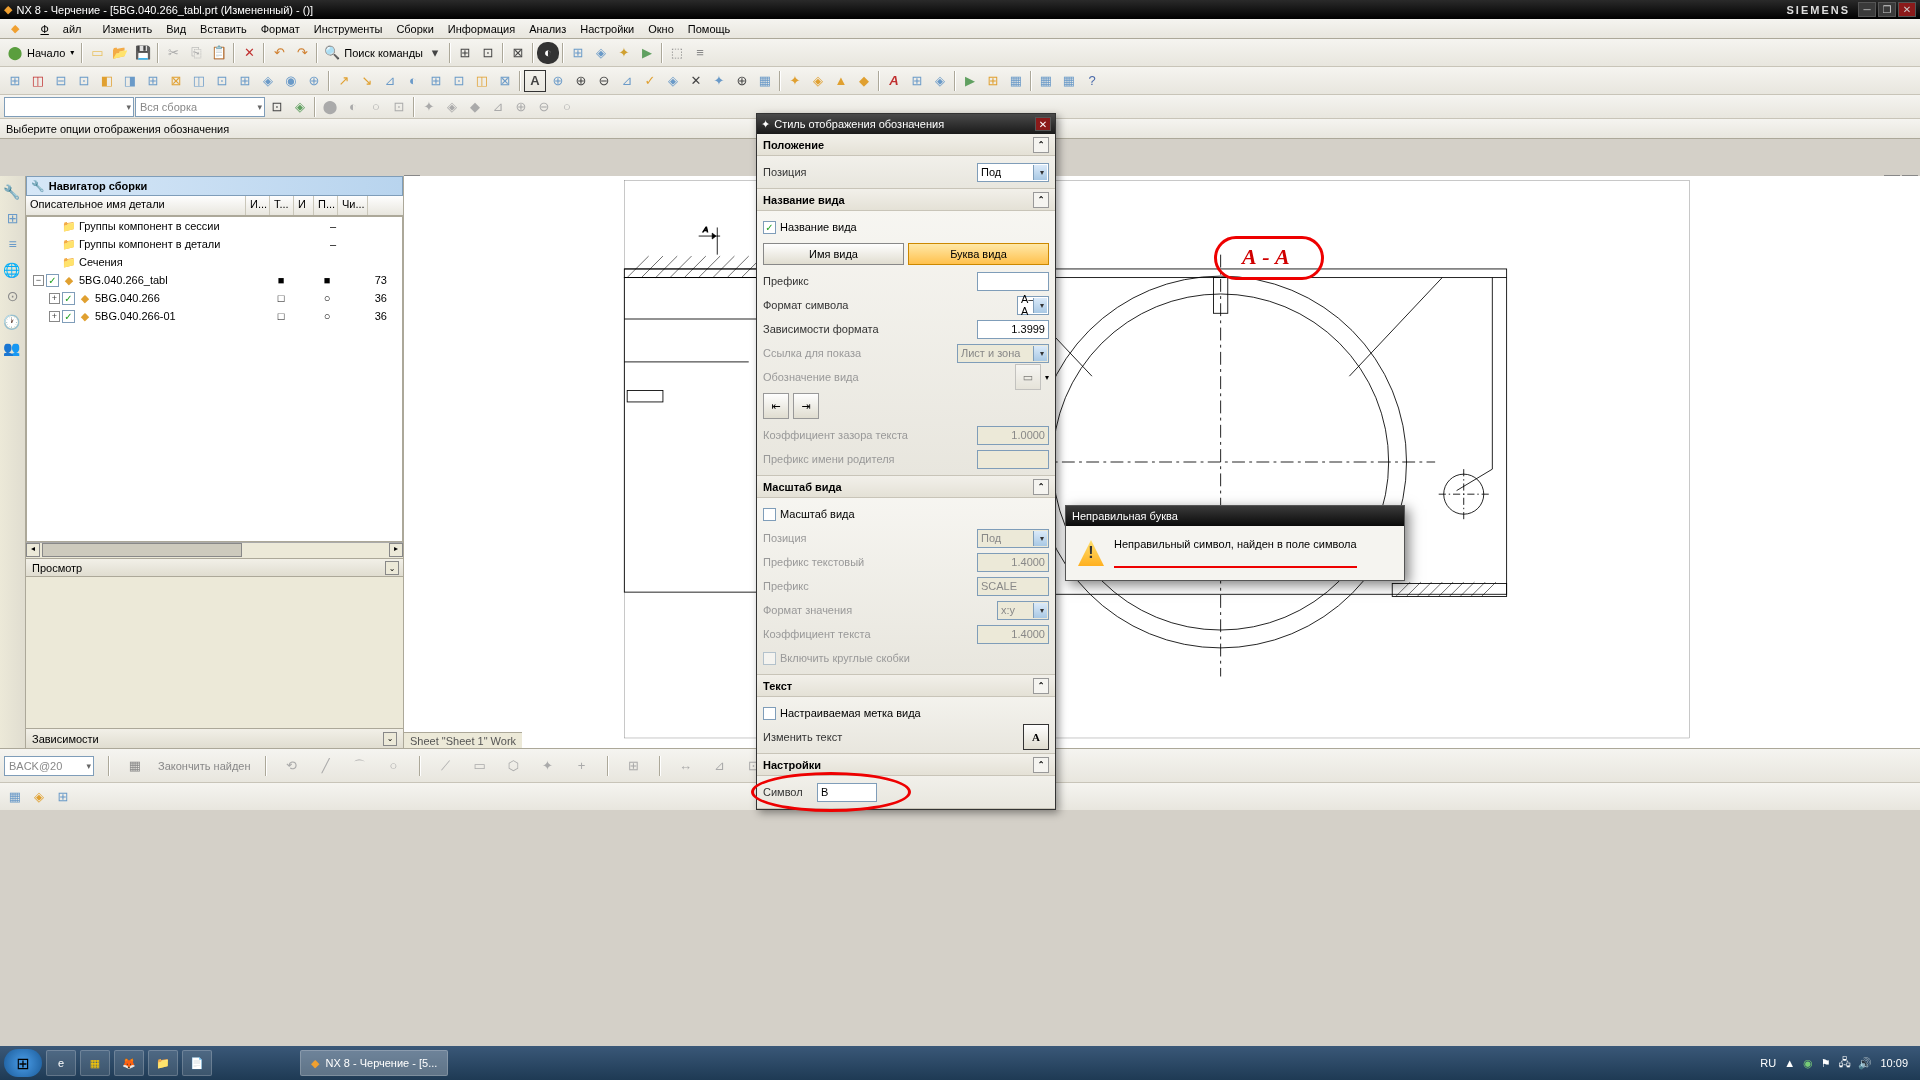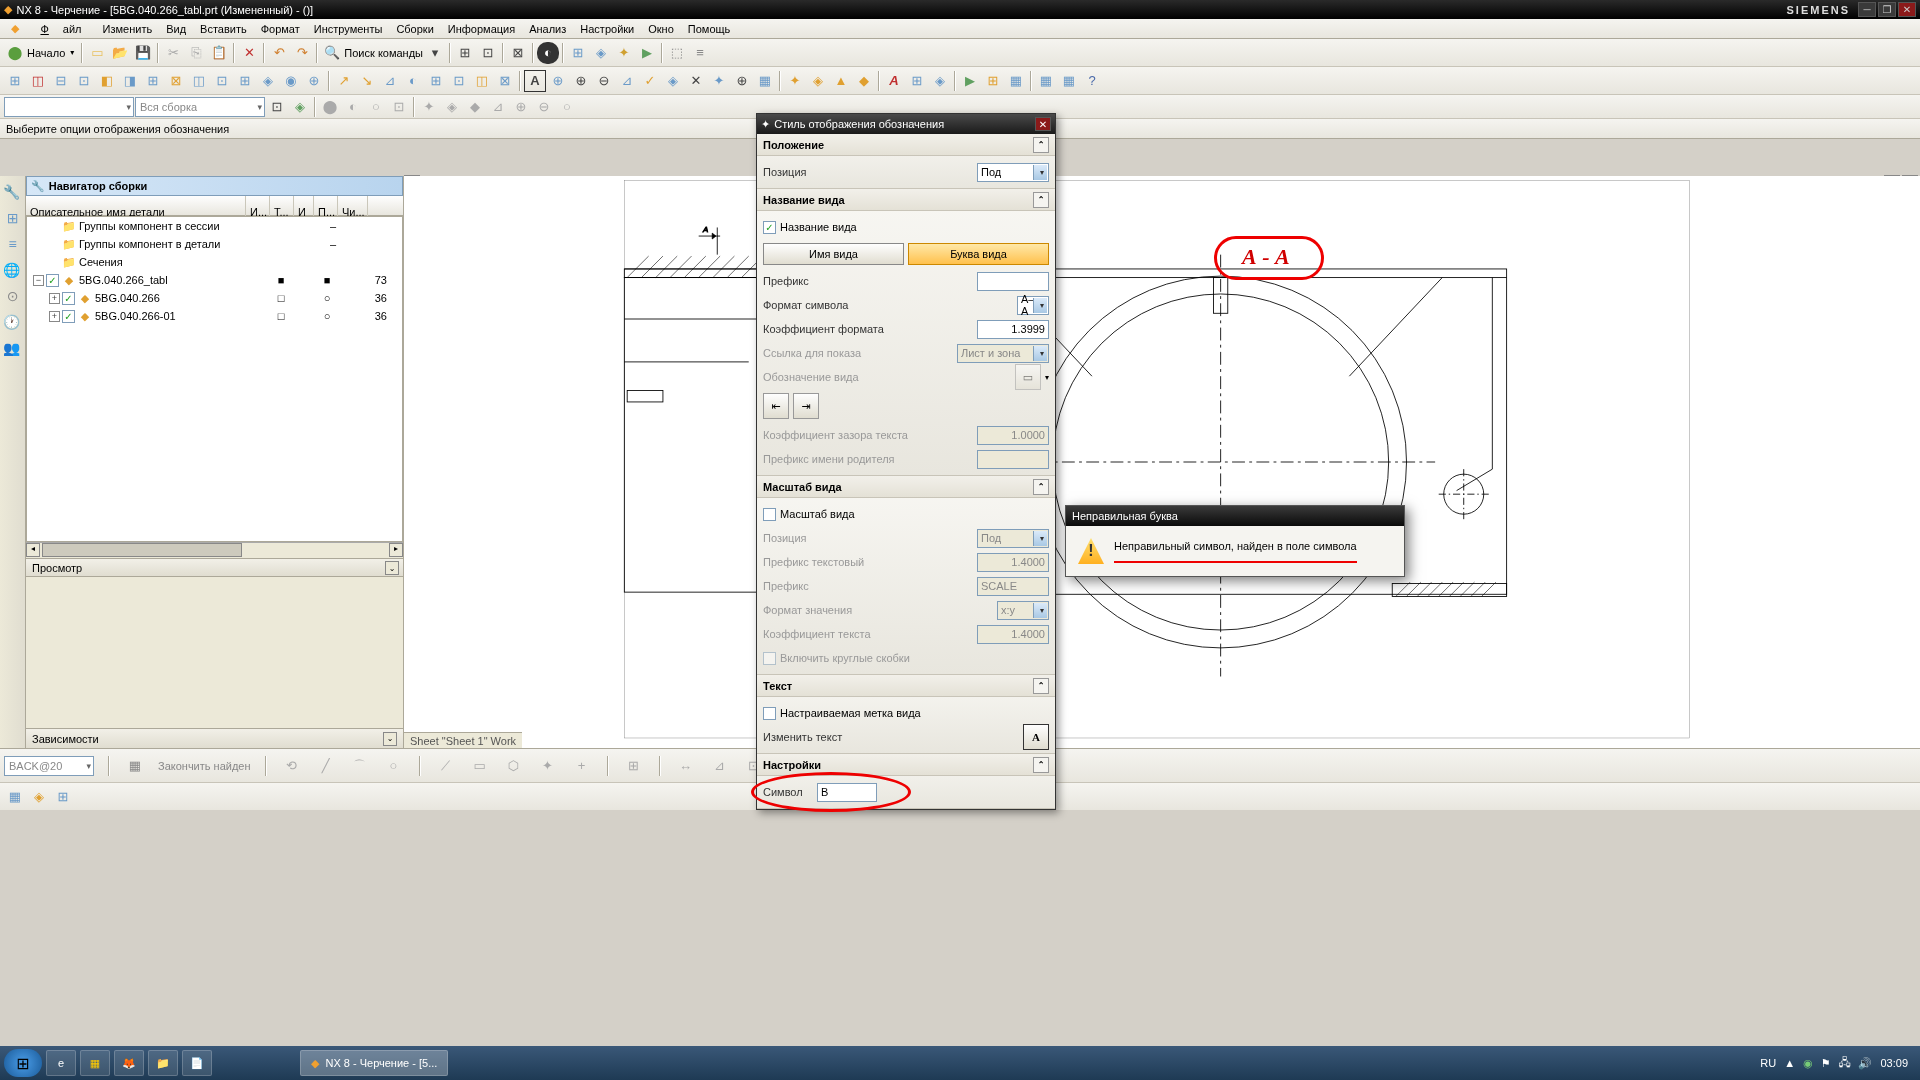--- a/index.html
+++ b/index.html
@@ -19,21 +19,21 @@
 .combo{height:20px;border:1px solid #7f9db9;background:#fff;padding:0 14px 0 4px;display:flex;align-items:center;position:relative;min-width:80px}
 .combo::after{content:"▾";position:absolute;right:2px;color:#666;font-size:9px}
 .hint{height:20px;background:linear-gradient(#f5f4f0,#e8e6de);border-bottom:1px solid #aca899;padding:2px 6px;display:flex;align-items:center}
 .hint .rt{margin-left:auto}
 .workarea{position:absolute;left:0;top:176px;right:0;bottom:72px;display:flex}
 .leftstrip{width:26px;background:linear-gradient(to right,#ece9d8,#e0ddd0);border-right:1px solid #aca899;display:flex;flex-direction:column;gap:6px;padding-top:6px;align-items:center}
 .leftstrip .ic{width:20px;height:20px;display:flex;align-items:center;justify-content:center;font-size:14px}
 .navpanel{width:378px;background:#ece9d8;border-right:1px solid #aca899;display:flex;flex-direction:column}
 .panelhdr{height:20px;background:linear-gradient(to right,#d6e7f7,#b8d4ee);border:1px solid #7f9db9;display:flex;align-items:center;padding:0 4px;font-weight:bold;gap:4px}
 .treehdr{height:20px;background:linear-gradient(#fefefe,#e8e6de);border-bottom:1px solid #aca899;display:flex}
-.treehdr div{border-right:1px solid #cac7ba;padding:10px 4px;overflow:hidden;white-space:nowrap}
+.treehdr div{border-right:1px solid #cac7ba;padding:2px 4px;overflow:hidden;white-space:nowrap}
 .treebody{flex:1;background:#fff;overflow:auto;border:1px solid #aca899;margin:0}
 .trow{display:flex;align-items:center;height:18px;padding-left:4px}
 .trow .exp{width:11px;height:11px;border:1px solid #888;display:flex;align-items:center;justify-content:center;font-size:9px;margin-right:2px;color:#444}
 .trow .ico{width:14px;height:14px;margin-right:3px;display:flex;align-items:center;justify-content:center;font-size:11px}
 .preview{height:170px;border-top:1px solid #aca899;position:relative}
 .preview .ph{height:18px;background:linear-gradient(#f2f0e8,#e0ddd0);border-bottom:1px solid #aca899;padding:2px 6px;display:flex;align-items:center}
 .preview .pb{position:absolute;left:50px;right:50px;top:30px;bottom:10px;border:1px solid #888;background:#fff;display:flex;align-items:center;justify-content:center;color:#555}
 .preview .ar{position:absolute;right:4px;top:2px;width:14px;height:14px;border:1px solid #888;background:#ece9d8;display:flex;align-items:center;justify-content:center;font-size:8px}
 .deps{height:20px;background:linear-gradient(#f2f0e8,#e0ddd0);border-top:1px solid #aca899;padding:2px 6px;display:flex;align-items:center}
 .deps .ar{margin-left:auto;width:14px;height:14px;border:1px solid #888;background:#ece9d8;display:flex;align-items:center;justify-content:center;font-size:8px}
@@ -481,21 +481,21 @@
             <div class="input" style="width:72px"></div>
           </div>
       <div class="frow">
             <span class="lbl">Формат символа</span>
             <div class="sel" style="width:32px">
               <span>A–A</span>
               <span class="ar2">▾</span>
             </div>
           </div>
       <div class="frow">
-            <span class="lbl">Коэффициент формата</span>
+            <span class="lbl">Зависимости формата</span>
             <div class="fld">
               <span>1.3999</span>
             </div>
           </div>
       <div class="frow">
             <span class="lbl dis">Ссылка для показа</span>
             <div class="sel dis" style="width:92px">
               <span>Лист и зона</span>
               <span class="ar2">▾</span>
             </div>
@@ -601,21 +601,21 @@
     <div class="redcircle" style="left:-6px;top:18px;width:160px;height:40px;border-radius:50%"></div>
   </div>
 </div>
 
 <div class="msgbox">
   <div class="mt">
         <span>Неправильная буква</span>
       </div>
   <div class="mb">
     <div class="warn">!</div>
-    <span class="redline" style="padding-bottom:9px">Неправильный символ, найден в поле символа</span>
+    <span class="redline" style="padding-bottom:16px">Неправильный символ, найден в поле символа</span>
   </div>
 </div>
 
 <div class="bottombar">
   <div class="combo" style="min-width:90px;color:#888">
         <span>BACK@20</span>
       </div>
   <div class="tsep"></div>
   <div class="tbtn" style="color:#888">▦</div>
   <span style="color:#888">Закончить найден</span>
@@ -661,15 +661,15 @@
       <span style="color:#f0a030">◆</span>
       <span>NX 8 - Черчение - [5...</span>
     </div>
   <div class="tray">
     <span>RU</span>
     <span>▲</span>
     <span style="color:#7c7">◉</span>
     <span>⚑</span>
     <span>🖧</span>
     <span>🔊</span>
-    <span>03:09</span>
+    <span>10:09</span>
   </div>
 </div>
 
 </body></html>

